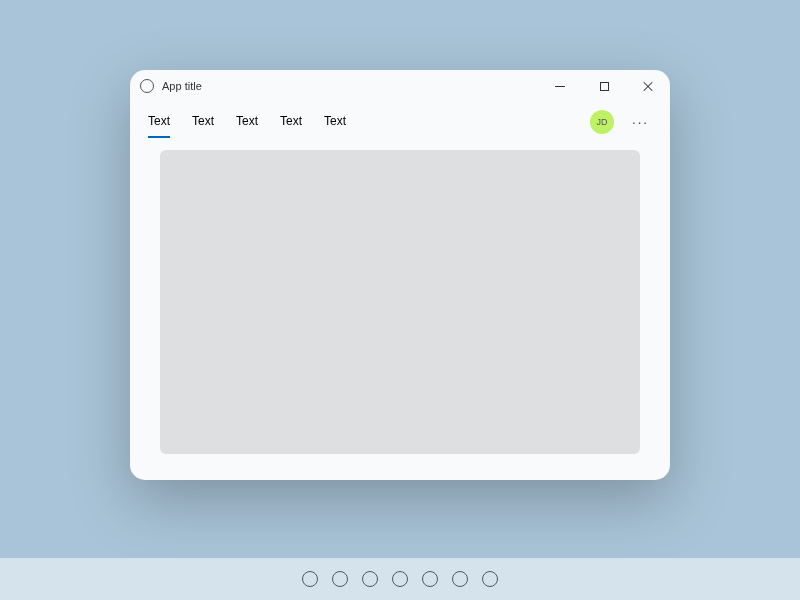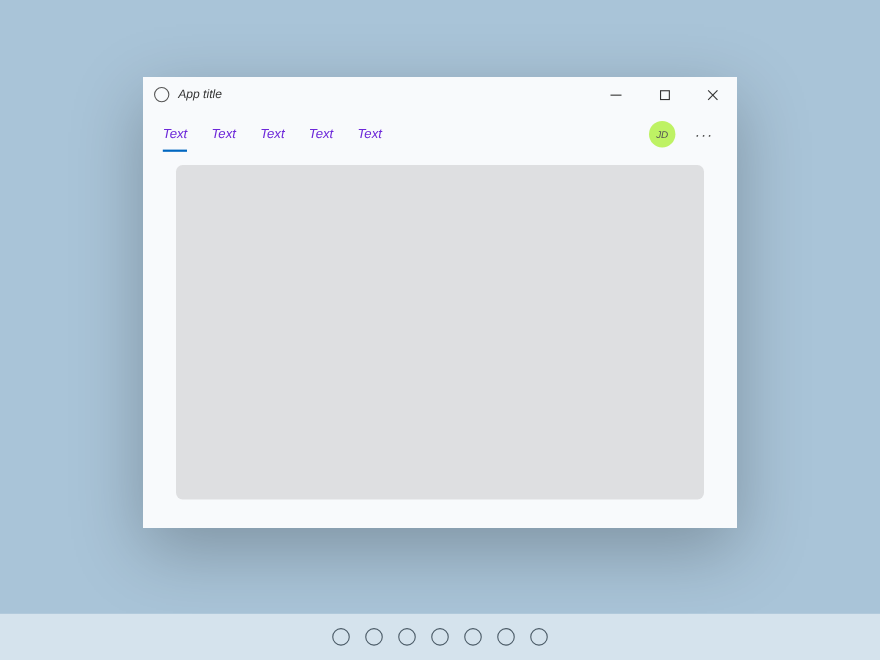--- a/index.html
+++ b/index.html
@@ -15,25 +15,24 @@
       position: relative;
       overflow: hidden;
     }
     .window {
       position: absolute;
       left: 130px;
       top: 70px;
       width: 540px;
       height: 410px;
       background: #f8fafc;
-      border-radius: 0;
+      border-radius: 15px;
       box-shadow: 0 20px 60px rgba(0,0,0,0.25);
       display: flex;
       flex-direction: column;
-      font-style: italic;
     }
     .titlebar {
       height: 32px;
       display: flex;
       align-items: center;
       padding: 0 0 0 10px;
     }
     .app-icon {
       width: 14px;
       height: 14px;
@@ -87,21 +86,21 @@
     .close-glyph::after { transform: rotate(-45deg); }
     .tabbar {
       height: 40px;
       display: flex;
       align-items: center;
       padding: 0 18px 0 18px;
       gap: 0;
     }
     .tab {
       font-size: 12px;
-      color: #6d28d9;
+      color: #000000;
       padding: 8px 0;
       margin-right: 22px;
       cursor: pointer;
       border-bottom: 2px solid transparent;
       text-align: center;
     }
     .tab.active {
       border-bottom: 2px solid #0067c0;
       font-weight: 500;
     }

